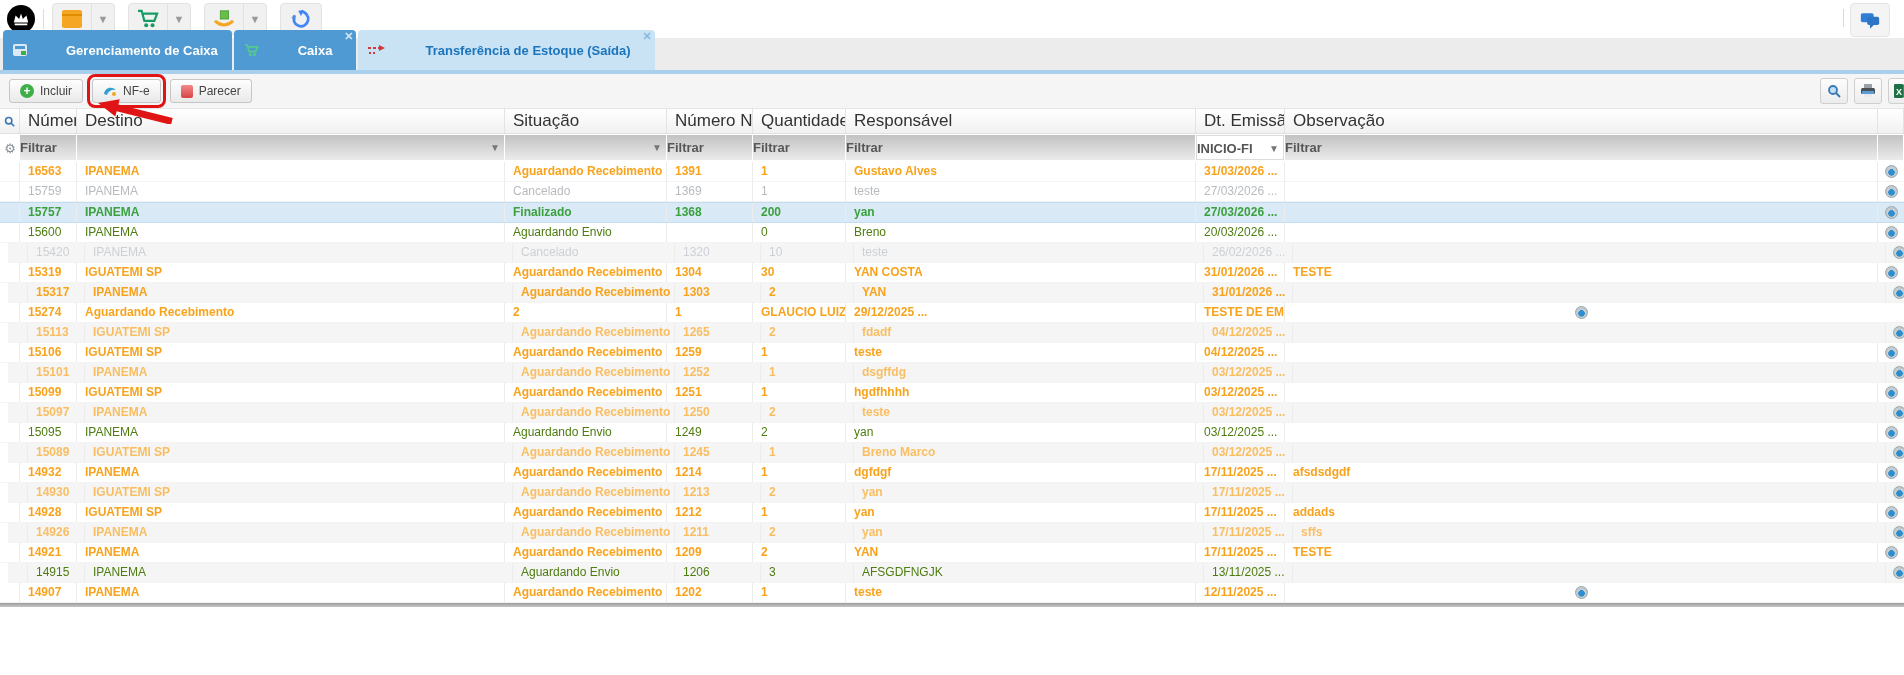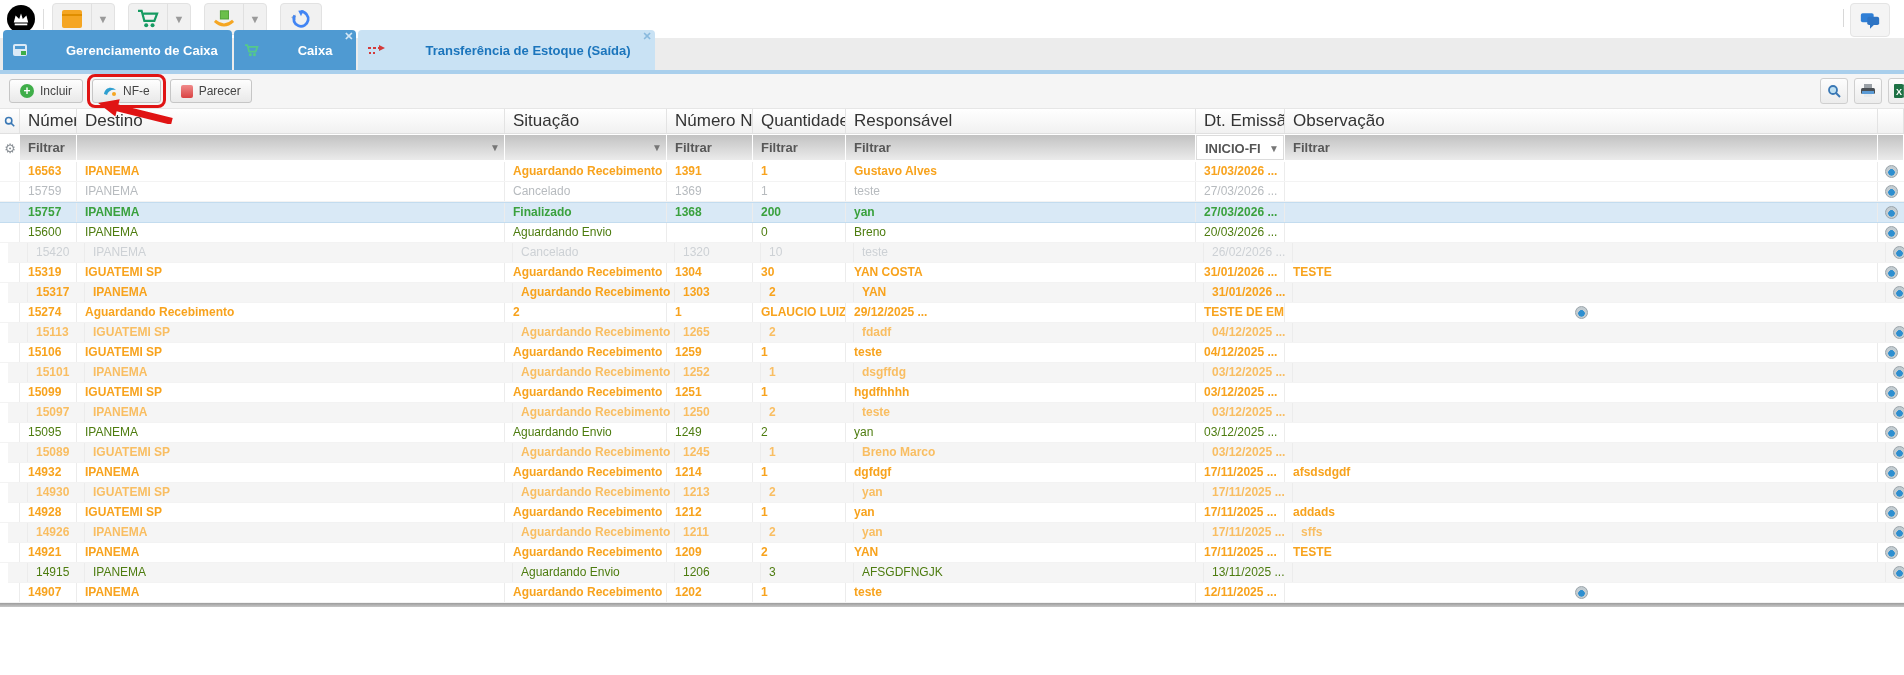--- a/index.html
+++ b/index.html
@@ -56,21 +56,21 @@
   
   .grid{width:1904px;font-size:12px;}
   .grow,.ghead,.gfilter{display:grid;
     grid-template-columns:20px 57px 428px 162px 86px 93px 350px 89px 593px 26px;}
   .ghead{height:24px;line-height:24px;background:linear-gradient(#ffffff,#f1f1f1);
          border-top:1px solid #e6e6e6;border-bottom:1px solid #e0e0e0;color:#333;font-size:17px;}
   .ghead .h{padding-left:8px;border-right:1px solid #e3e3e3;overflow:hidden;white-space:nowrap;}
   .ghead .h-icon,.gfilter .f-icon{display:flex;align-items:center;justify-content:center;padding:0;}
   .gfilter{height:28px;background:#fff;}
   .fcell{margin:1px 1px 2px 0;background:linear-gradient(#c2c2c2,#ebebeb);color:#575757;
-         font-weight:bold;font-size:13px;line-height:25px;padding-left:8px;position:relative;
+         font-weight:bold;font-size:13px;line-height:25px;position:relative;
          overflow:hidden;white-space:nowrap;}
   .fcell .dd{position:absolute;right:4px;top:0;color:#777;font-size:10px;}
   .fcell.white-in{background:#fff;border:1px solid #dcdcdc;color:#555;}
   .gear{color:#8a9096;font-size:13px;line-height:13px;}
 
   .grow{height:19px;line-height:19px;border-bottom:1px solid #f3f3f3;background:#fff;}
   .grow.striped{background:#f5f5f5;margin-left:8px;}
   .grow.selected{background:#d9e9f6;border-top:1px solid #c3dcef;border-bottom:1px solid #c3dcef;}
   .c{padding-left:8px;border-right:1px solid #ececec;overflow:hidden;white-space:nowrap;}
   .c-icon,.c-eye{padding-left:0;}

